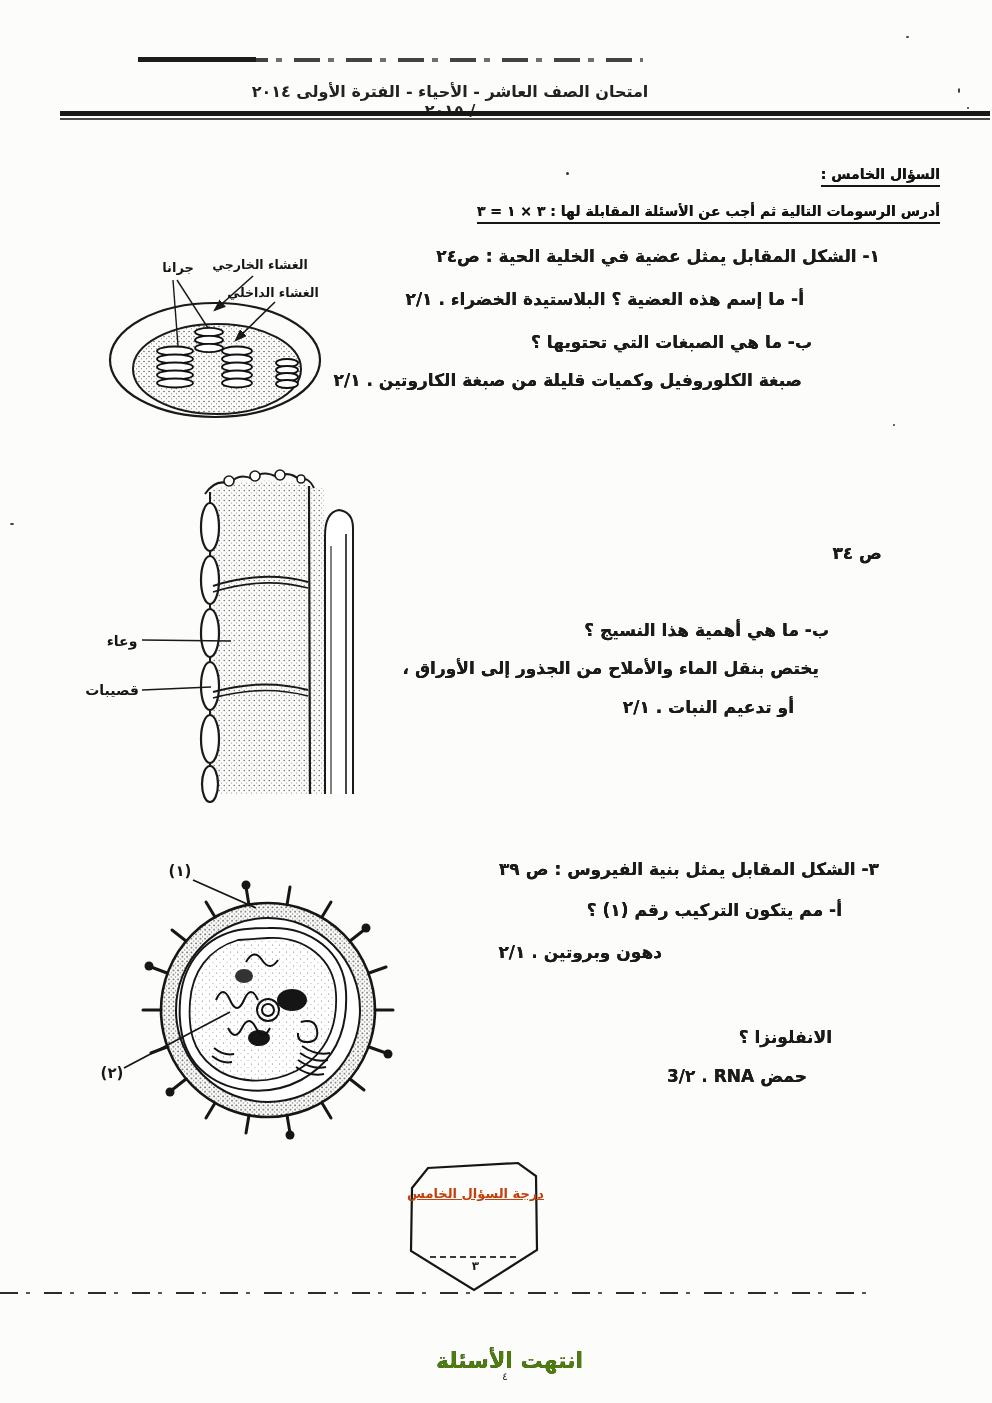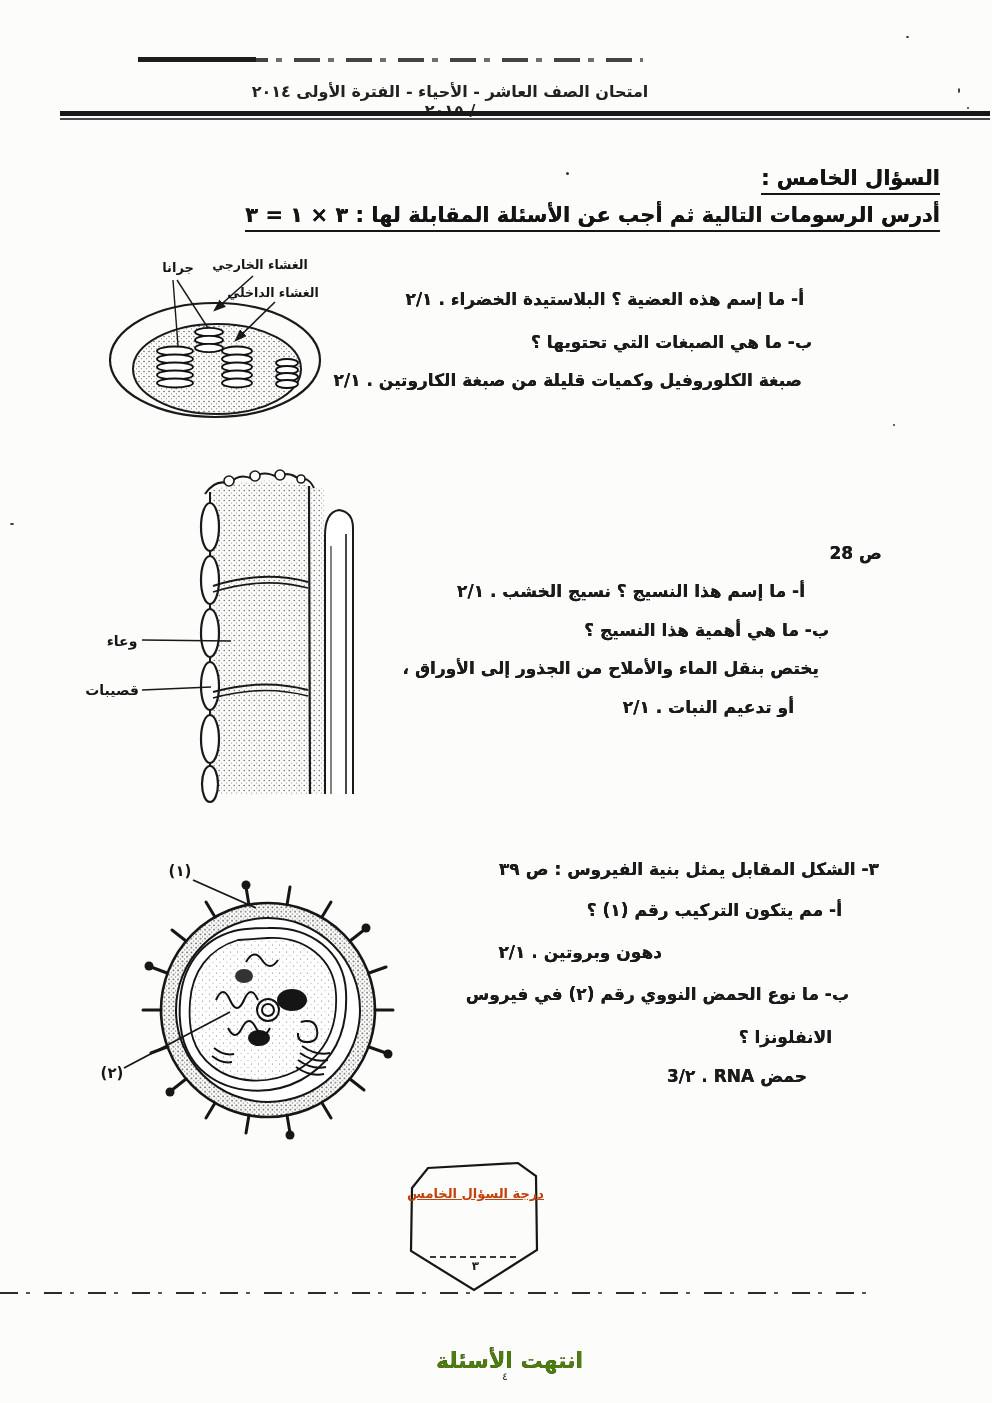--- a/index.html
+++ b/index.html
@@ -14,21 +14,21 @@
     text-shadow:0 0 .4px #000;
   }
   .hdr{
     position:absolute;top:82px;left:250px;width:400px;text-align:center;
     direction:rtl;font-size:16px;font-weight:bold;color:#222;
   }
   .rule-main{position:absolute;top:111px;left:60px;width:930px;height:5px;background:#181818;}
   .rule-sub{position:absolute;top:118px;left:60px;width:930px;height:2px;background:#4a4a4a;}
   .sec-title{
     position:absolute;direction:rtl;white-space:nowrap;font-weight:bold;
-    font-size:21px;color:#141414;border-bottom:2px solid #161616;padding-bottom:3px;
+    font-size:14px;color:#141414;border-bottom:2px solid #161616;padding-bottom:3px;
     text-shadow:0 0 .4px #000;
   }
   .scan-dash-top{
     position:absolute;top:58px;left:138px;width:505px;height:4px;opacity:.85;
     background:repeating-linear-gradient(90deg,#222 0 26px,transparent 26px 34px,#555 34px 40px,transparent 40px 52px);
   }
   .scan-dash-top-solid{position:absolute;top:57px;left:138px;width:118px;height:5px;background:#1c1c1c;}
   .bottom-dash{
     position:absolute;top:1292px;left:0;width:878px;height:2px;
     background:repeating-linear-gradient(90deg,#2a2a2a 0 18px,transparent 18px 26px,#555 26px 30px,transparent 30px 44px);
@@ -63,20 +63,21 @@
   <div class="speck" style="left:893px;top:424px;width:2px;height:2px;"></div>
   <div class="speck" style="left:10px;top:523px;width:4px;height:2px;"></div>
 
   <div class="hdr">امتحان الصف العاشر - الأحياء - الفترة الأولى ٢٠١٤ / ٢٠١٥</div>
   <div class="rule-main"></div>
   <div class="rule-sub"></div>
 
   <div class="sec-title" style="top:166px;right:52px;">السؤال الخامس :</div>
   <div class="sec-title" style="top:203px;right:52px;margin-left:32px;">أدرس الرسومات التالية ثم أجب عن الأسئلة المقابلة لها : ٣ × ١ = ٣</div>
 
+  <div class="qline" style="top:246px;right:112px;">١- الشكل المقابل يمثل عضية في الخلية الحية : ص٢٤</div>
   <div class="qline" style="top:289px;right:188px;">أ- ما إسم هذه العضية ؟ البلاستيدة الخضراء . ٢/١</div>
   <div class="qline" style="top:332px;right:180px;">ب- ما هي الصبغات التي تحتويها ؟</div>
   <div class="qline" style="top:370px;right:190px;">صبغة الكلوروفيل وكميات قليلة من صبغة الكاروتين . ٢/١</div>
 
   <svg style="left:103px;top:250px;" width="235" height="172" viewBox="0 0 235 172">
     <defs>
       <pattern id="stipA" width="5" height="5" patternUnits="userSpaceOnUse">
         <circle cx="1" cy="1.5" r="0.7" fill="#444"></circle>
         <circle cx="3.5" cy="3.8" r="0.55" fill="#666"></circle>
       </pattern>
@@ -107,22 +108,21 @@
     </g>
     <path d="M 70,30 L 75,96" stroke="#191919" stroke-width="1.4" fill="none"></path>
     <path d="M 74,30 L 105,78" stroke="#191919" stroke-width="1.4" fill="none"></path>
     <path d="M 150,26 L 112,60" stroke="#191919" stroke-width="1.6" fill="none" marker-end="url(#arwA)"></path>
     <path d="M 172,52 L 133,90" stroke="#191919" stroke-width="1.6" fill="none" marker-end="url(#arwA)"></path>
     <text x="75" y="22" font-size="13" text-anchor="middle">جرانا</text>
     <text x="157" y="19" font-size="12.5" text-anchor="middle">الغشاء الخارجي</text>
     <text x="170" y="47" font-size="12.5" text-anchor="middle">الغشاء الداخلي</text>
   </svg>
 
-  <div class="qline" style="top:543px;right:110px;">ص 28</div>
-  <div class="qline" style="top:581px;right:187px;">أ- ما إسم هذا النسيج ؟ نسيج الخشب . ٢/١</div>
+  <div class="qline" style="top:543px;right:110px;">ص ٣٤</div>
   <div class="qline" style="top:620px;right:163px;">ب- ما هي أهمية هذا النسيج ؟</div>
   <div class="qline" style="top:658px;right:173px;">يختص بنقل الماء والأملاح من الجذور إلى الأوراق ،</div>
   <div class="qline" style="top:697px;right:198px;">أو تدعيم النبات . ٢/١</div>
 
   <svg style="left:58px;top:464px;" width="318" height="332" viewBox="0 0 318 332">
     <defs>
       <pattern id="stipB" width="5" height="5" patternUnits="userSpaceOnUse">
         <circle cx="1.2" cy="1.5" r="0.65" fill="#555"></circle>
         <circle cx="3.6" cy="3.9" r="0.5" fill="#777"></circle>
       </pattern>
@@ -155,21 +155,20 @@
     <path d="M 273,82 L 273,330" stroke="#1a1a1a" stroke-width="1.1" fill="none"></path>
     <path d="M 84,176 L 173,177" stroke="#191919" stroke-width="1.6" fill="none"></path>
     <path d="M 84,226 L 153,223" stroke="#191919" stroke-width="1.6" fill="none"></path>
     <text x="64" y="182" font-size="14" text-anchor="middle">وعاء</text>
     <text x="54" y="231" font-size="14" text-anchor="middle">قصيبات</text>
   </svg>
 
   <div class="qline" style="top:859px;right:113px;text-align:center;">٣- الشكل المقابل يمثل بنية الفيروس : ص ٣٩</div>
   <div class="qline" style="top:900px;right:150px;">أ- مم يتكون التركيب رقم (١) ؟</div>
   <div class="qline" style="top:942px;right:330px;">دهون وبروتين . ٢/١</div>
-  <div class="qline" style="top:984px;right:143px;">ب- ما نوع الحمض النووي رقم (٢) في فيروس</div>
   <div class="qline" style="top:1027px;right:160px;">الانفلونزا ؟</div>
   <div class="qline" style="top:1066px;right:185px;">حمض RNA . ٢/3</div>
 
   <svg style="left:96px;top:852px;" width="330" height="308" viewBox="0 0 330 308">
     <defs>
       <pattern id="stipC" width="4.5" height="4.5" patternUnits="userSpaceOnUse">
         <circle cx="1" cy="1.3" r="0.75" fill="#3a3a3a"></circle>
         <circle cx="3.2" cy="3.5" r="0.6" fill="#555"></circle>
       </pattern>
       <pattern id="stipCl" width="7" height="7" patternUnits="userSpaceOnUse">

